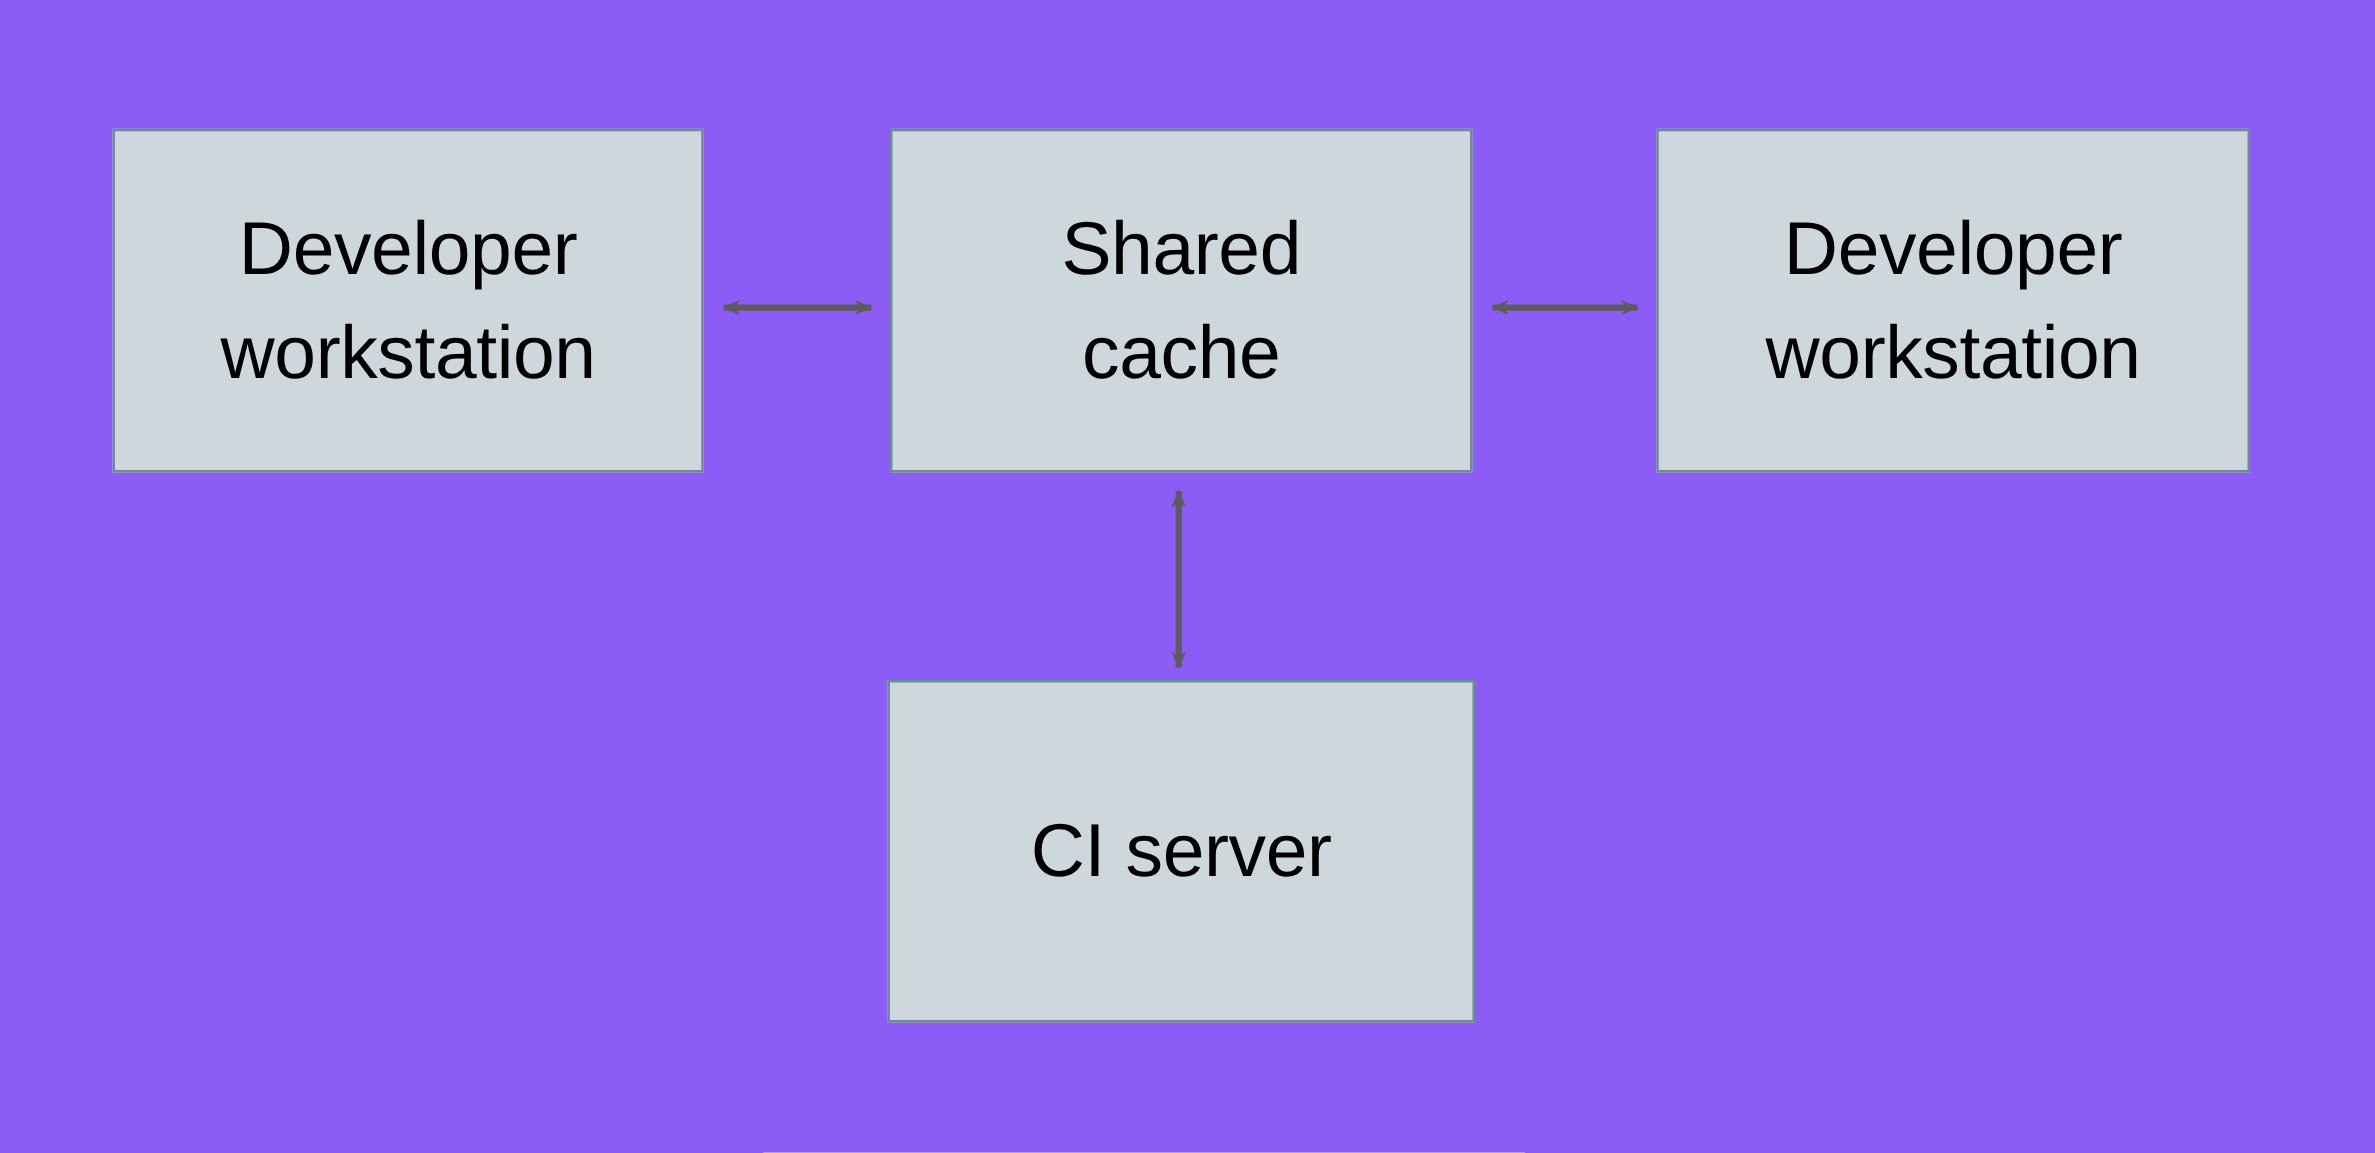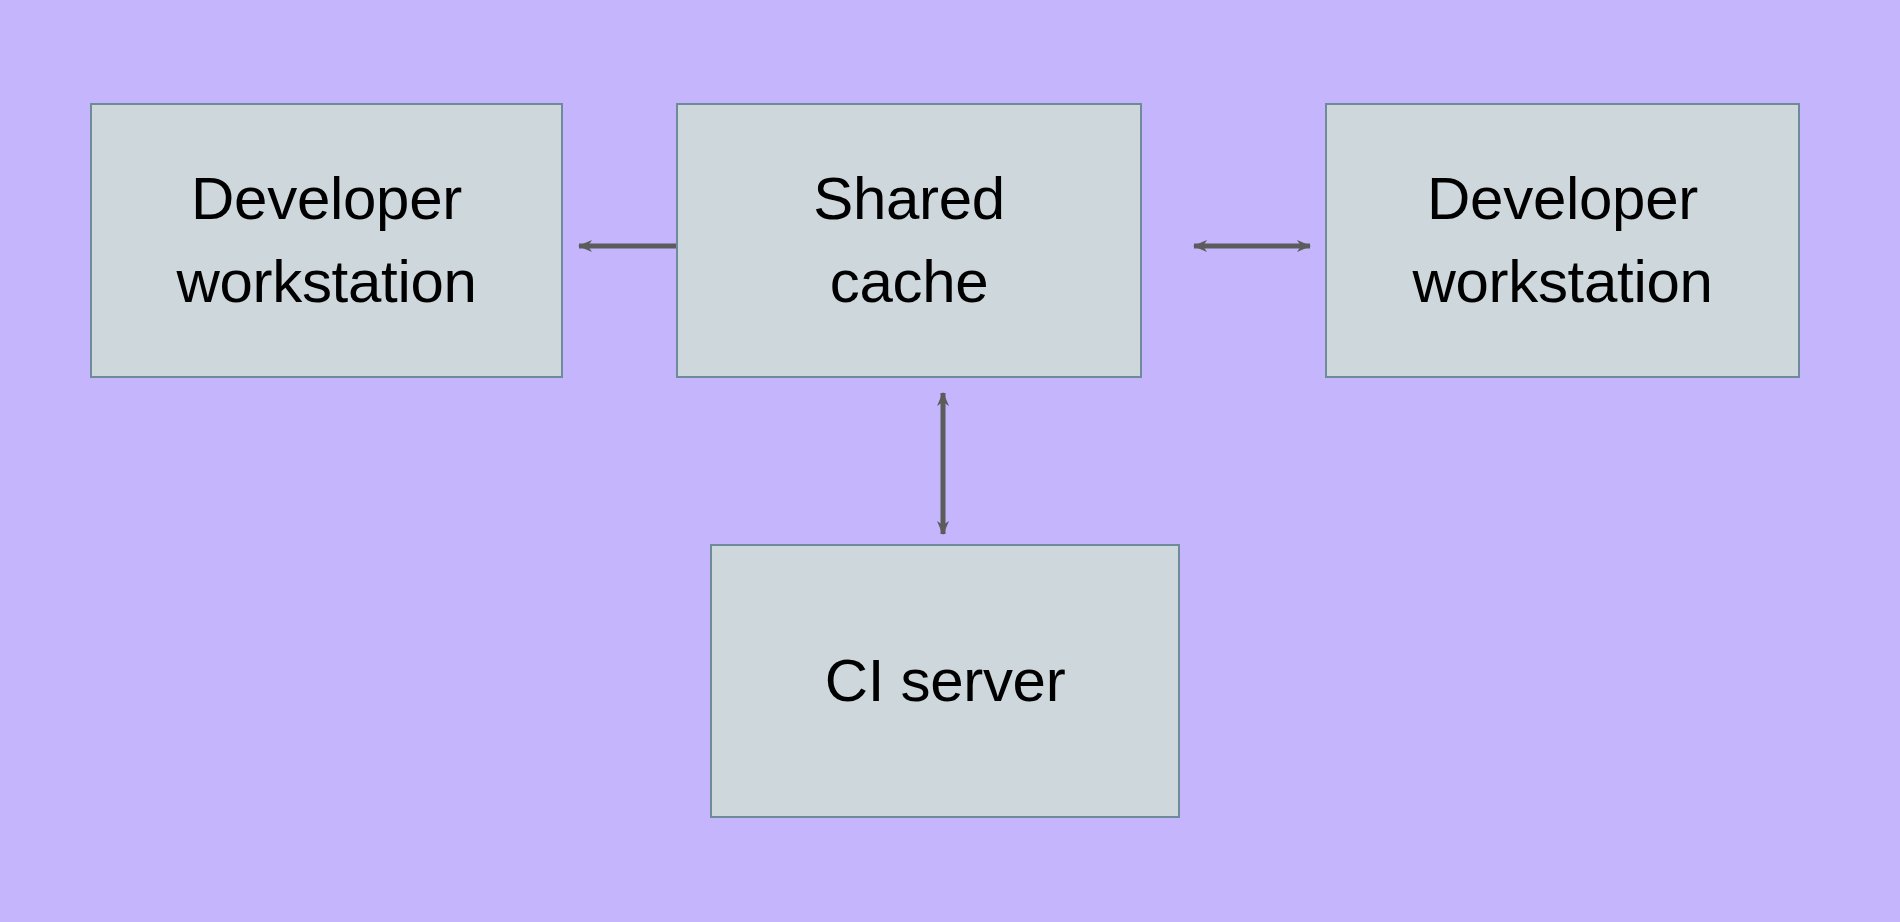--- a/index.html
+++ b/index.html
@@ -10,21 +10,21 @@
   body {
     width: 1900px;
     height: 922px;
     font-family: "Liberation Sans", sans-serif;
     overflow: hidden;
   }
   #canvas {
     position: relative;
     width: 1900px;
     height: 922px;
-    background: #c4b5fd;
+    background: #8b5cf6;
   }
   .node {
     position: absolute;
     box-sizing: border-box;
     background: #ced7db;
     border: 2px solid #6d8b99;
     display: flex;
     align-items: center;
     justify-content: center;
     text-align: center;
@@ -32,21 +32,21 @@
   .node-label {
     color: #000000;
     font-size: 60px;
     line-height: 1.38;
     font-weight: 400;
     letter-spacing: -0.3px;
     white-space: pre-line;
     padding: 0 6px;
   }
   #node-dev-left  { left: 90px;   top: 103px; width: 473px; height: 275px; }
-  #node-cache     { left: 676px;  top: 103px; width: 466px; height: 275px; }
+  #node-cache     { left: 712px;  top: 103px; width: 466px; height: 275px; }
   #node-dev-right { left: 1325px; top: 103px; width: 475px; height: 275px; }
   #node-ci        { left: 710px;  top: 544px; width: 470px; height: 274px; }
 
   .edge {
     position: absolute;
     overflow: visible;
   }
   #edge-left-cache  { left: 563px; top: 215px; width: 150px; height: 62px; }
   #edge-cache-right { left: 1178px; top: 215px; width: 148px; height: 62px; }
   #edge-cache-ci    { left: 912px; top: 378px; width: 62px; height: 171px; }

